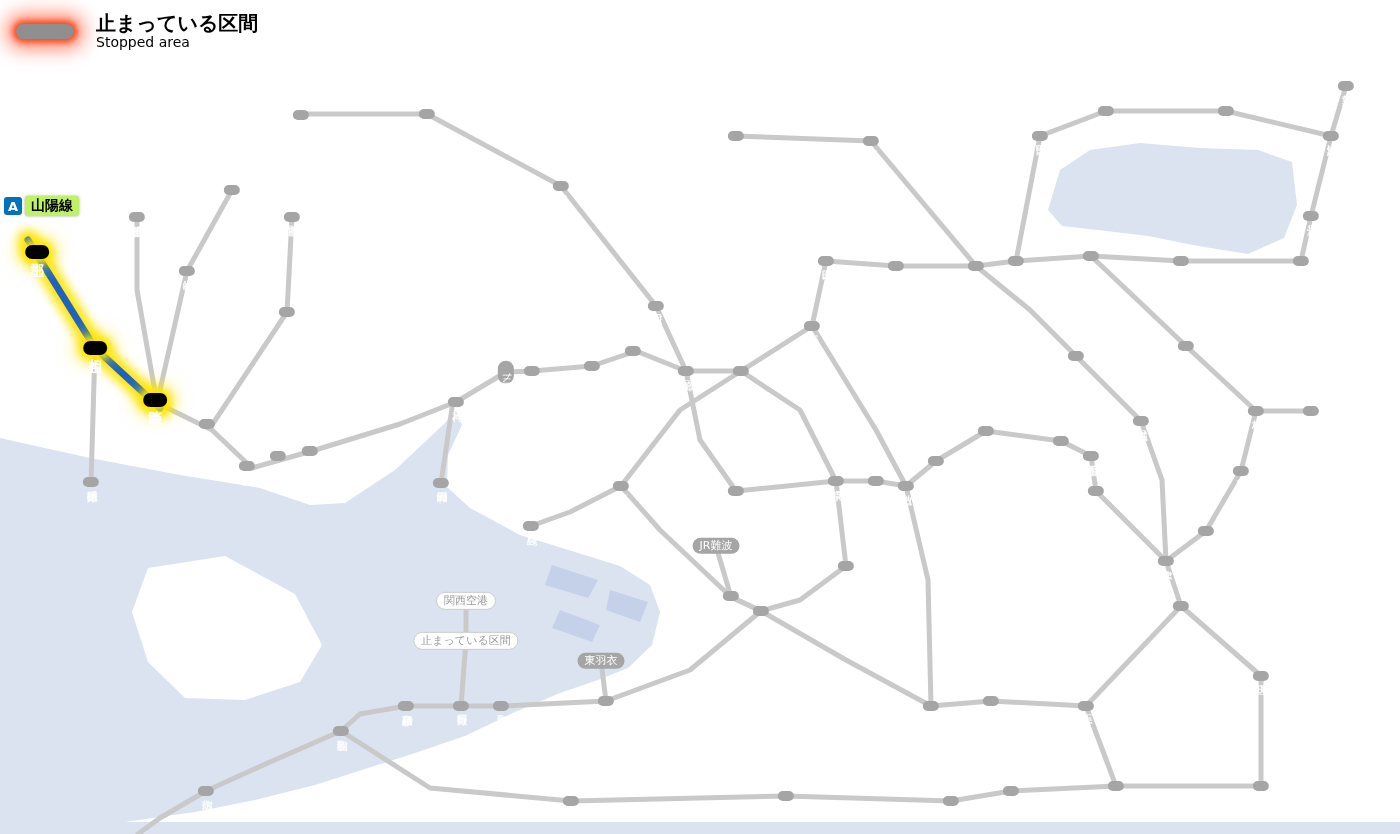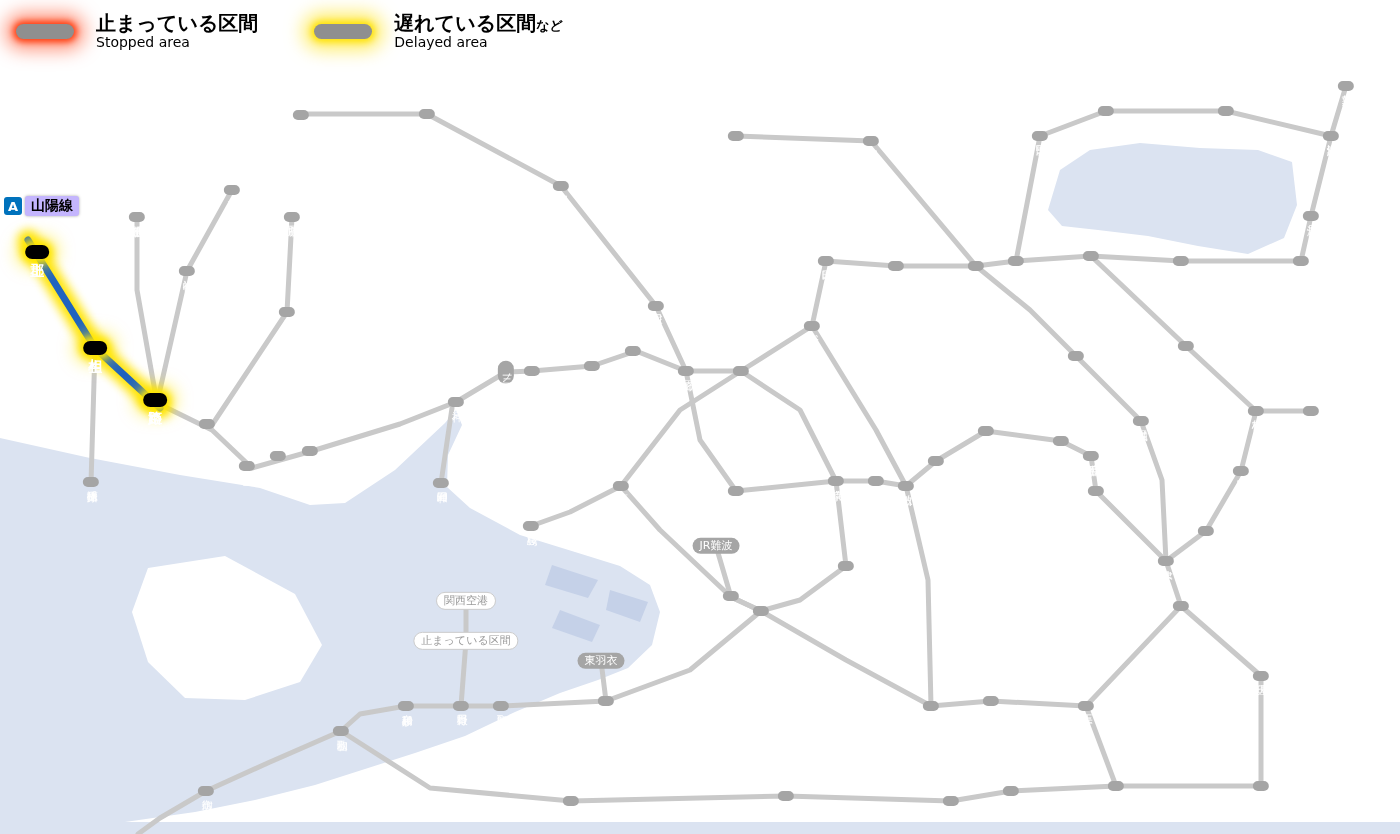--- a/index.html
+++ b/index.html
@@ -26,21 +26,21 @@
   .swatch{display:inline-block;width:58px;height:15px;border-radius:8px;background:#8f8f8f;margin-right:22px;flex:0 0 auto;}
   .swatch.stopped{box-shadow:0 0 6px 3px rgba(255,50,0,.9),0 0 18px 11px rgba(255,50,0,.5);}
   .swatch.delayed{box-shadow:0 0 6px 3px rgba(255,225,0,.95),0 0 18px 11px rgba(255,225,0,.6);}
   .legend-jp{font-size:20px;font-weight:bold;color:#000;line-height:1.1;}
   .legend-jp .suffix{font-size:13px;font-weight:bold;}
   .legend-en{font-size:14px;color:#000;line-height:1.2;}
   
   .line-badge{position:absolute;left:4px;top:196px;z-index:5;display:flex;align-items:center;gap:3px;}
   .badge-letter{display:inline-flex;align-items:center;justify-content:center;width:18px;height:18px;
       background:#0072bc;color:#fff;font-weight:bold;font-size:13px;border-radius:3px;}
-  .badge-name{background:#c4b5fd;border-radius:3px;padding:1px 6px;font-size:14px;font-weight:bold;color:#000;
+  .badge-name{background:#bef264;border-radius:3px;padding:1px 6px;font-size:14px;font-weight:bold;color:#000;
       box-shadow:0 0 3px rgba(0,0,0,.35);}
 </style>
 </head>
 <body>
 
 <div id="stage">
 
   <svg id="map-svg" width="1400" height="834" viewBox="0 0 1400 834">
     <defs>
       <filter id="yellow-blur" x="-60%" y="-60%" width="220%" height="220%">
@@ -177,29 +177,20 @@
   <div class="legend">
     <div class="legend-item">
       <span class="swatch stopped"></span>
       <div class="legend-text">
         <div class="legend-jp">
           <span>止まっている区間</span>
         </div>
         <div class="legend-en">Stopped area</div>
       </div>
     </div>
-    <div class="legend-item">
-      <span class="swatch delayed"></span>
-      <div class="legend-text">
-        <div class="legend-jp">
-          <span>遅れている区間</span><span class="suffix">など</span>
-        </div>
-        <div class="legend-en">Delayed area</div>
-      </div>
-    </div>
   </div>
 
   <div class="line-badge">
     <span class="badge-letter">A</span>
     <span class="badge-name">山陽線</span>
   </div>
 
 </div>
 
 </body></html>

